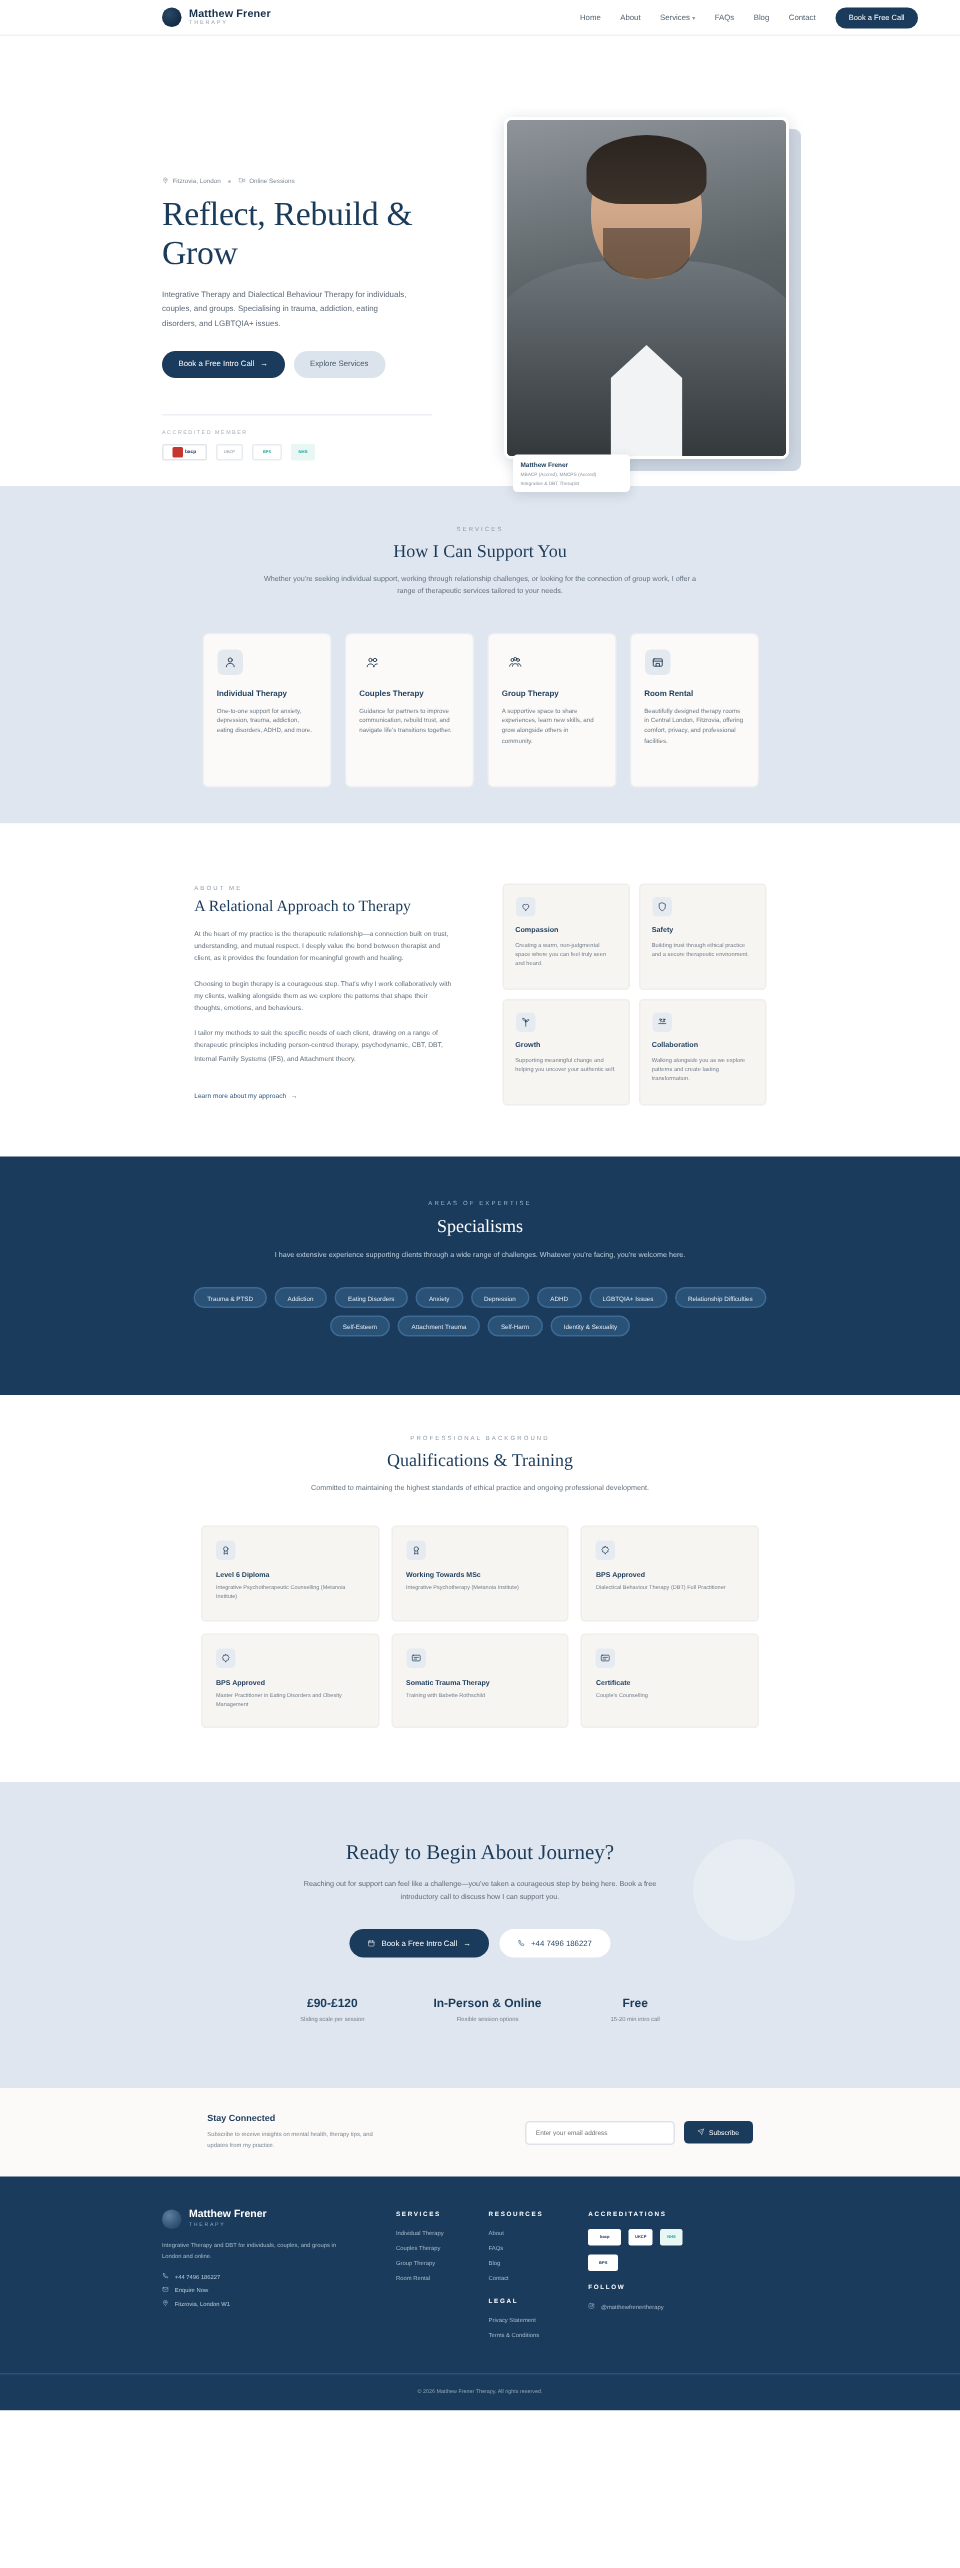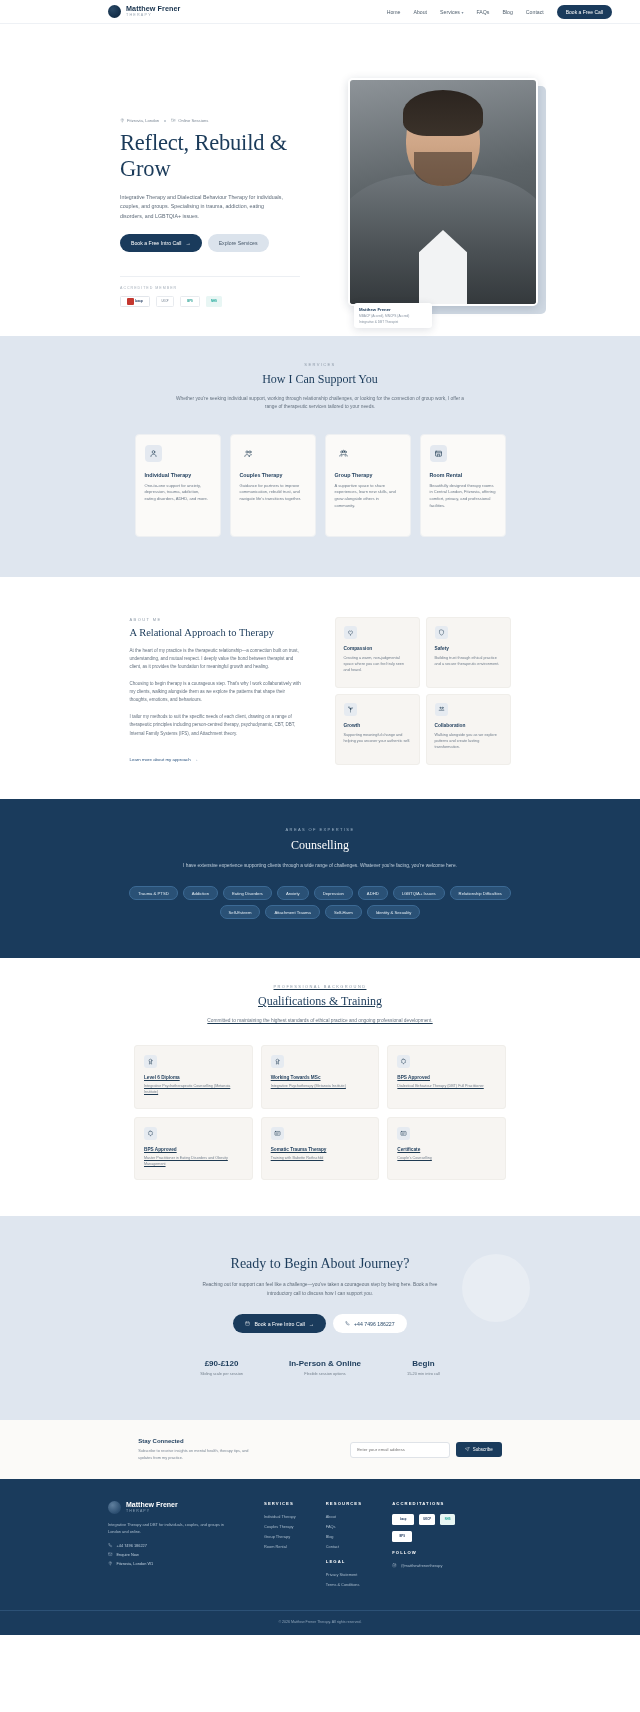--- a/index.html
+++ b/index.html
@@ -33,21 +33,21 @@
   .brand-sub { font-size: 3.7px; letter-spacing: 1.2px; color: #9aa6b3; margin-top: 1.5px; }
   .nav { margin-left: auto; display: flex; align-items: center; gap: 13px; }
   .nav a { font-size: 5.2px; color: #52616f; text-decoration: none; white-space: nowrap; }
   .nav .caret { font-size: 4px; margin-left: 1.5px; color: #8593a1; }
   .btn-pill {
     background: #1a3b5c; color: #fff; font-size: 5px; border-radius: 999px;
     padding: 4px 9px; white-space: nowrap; border: none; cursor: pointer;
   }
 
   
-  .hero { position: relative; background: #fff; padding: 34px 16px 42px 0; min-height: 300px; margin-left: 12px; }
+  .hero { position: relative; background: #fff; padding: 34px 16px 42px 0; min-height: 300px; }
   .hero-inner { width: 640px; position: relative; }
   .hero-left { position: absolute; left: 108px; top: 60px; width: 180px; }
   .meta-row { display: flex; align-items: center; gap: 5px; font-size: 4.2px; color: #7b8795; margin-bottom: 7px; }
   .meta-item { display: flex; align-items: center; gap: 2.5px; }
   .meta-dot { width: 2px; height: 2px; border-radius: 50%; background: #b9c2cb; }
   .hero-h1 {
     font-size: 22.5px; line-height: 1.14; color: #1b3b5a; font-weight: normal;
     letter-spacing: -.2px; margin-bottom: 12px;
   }
   .hero-p { font-size: 5.3px; line-height: 1.72; color: #5d6a78; width: 166px; margin-bottom: 13px; }
@@ -111,21 +111,21 @@
   }
   .cap-name { font-size: 4.3px; font-weight: bold; color: #1d3c5b; }
   .cap-line { font-size: 3.2px; color: #8894a2; margin-top: 1.5px; line-height: 1.4; }
 
   
   .eyebrow { font-size: 4px; letter-spacing: 1.4px; color: #8c99a7; text-transform: uppercase; }
   .sec-title { font-size: 12px; color: #1b3b5a; font-weight: normal; }
   .sec-sub { font-size: 4.8px; line-height: 1.75; color: #64717f; }
 
   
-  .services { background: #dfe6ef; padding: 26px 0 40px; text-align: center; margin-top: 12px; }
+  .services { background: #dfe6ef; padding: 26px 0 24px; text-align: center; }
   .services .eyebrow { margin-bottom: 5px; }
   .services .sec-title { margin-bottom: 8px; }
   .services .sec-sub { width: 290px; margin: 0 auto 22px; }
   .cards4 { display: flex; gap: 9px; justify-content: center; }
   .card-s {
     width: 86px; min-height: 103px; background: #fbfaf8; border-radius: 4px;
     padding: 10px 9px; text-align: left; border: .5px solid #eef0f2;
   }
   .icon-box {
     width: 17px; height: 17px; border-radius: 4px; background: #e4e9f0;
@@ -157,21 +157,21 @@
   .spec .eyebrow { color: #9fb5c9; margin-bottom: 6px; }
   .spec h2 { font-size: 12px; font-weight: normal; margin-bottom: 9px; }
   .spec .sec-sub { color: #c0cfdc; width: 290px; margin: 0 auto 16px; }
   .tagrow { display: flex; justify-content: center; gap: 5px; margin-bottom: 5px; flex-wrap: wrap; }
   .tag {
     background: #2a5176; border: .5px solid #3c6a95; color: #e3ecf3; font-size: 4.2px;
     border-radius: 999px; padding: 3.5px 8px; white-space: nowrap;
   }
 
   
-  .quals { background: #fff; padding: 26px 0 36px; text-align: center; text-decoration: underline; }
+  .quals { background: #fff; padding: 26px 0 36px; text-align: center; }
   .quals .eyebrow { margin-bottom: 5px; }
   .quals .sec-title { margin-bottom: 8px; }
   .quals .sec-sub { width: 260px; margin: 0 auto 20px; }
   .qgrid { width: 372px; margin: 0 auto; display: grid; grid-template-columns: repeat(3,1fr); gap: 8px; }
   .card-q { background: #f7f5f2; border-radius: 3px; padding: 9px 9px 12px; text-align: left; border: .5px solid #f0eeea; }
   .card-q h5 { font-size: 4.7px; color: #1d3c5b; margin-bottom: 4px; }
   .card-q p { font-size: 3.7px; line-height: 1.55; color: #76828f; }
 
   
   .cta { background: #dfe6ef; padding: 40px 0 44px; text-align: center; position: relative; overflow: hidden; }
@@ -396,21 +396,21 @@
           </svg>
         </div>
       <h5>Collaboration</h5>
       <p>Walking alongside you as we explore patterns and create lasting transformation.</p>
     </div>
   </div>
 </div>
 
 <div class="spec">
   <div class="eyebrow">AREAS OF EXPERTISE</div>
-  <h2 class="serif">Counselling</h2>
+  <h2 class="serif">Specialisms</h2>
   <p class="sec-sub">I have extensive experience supporting clients through a wide range of challenges. Whatever you're facing, you're welcome here.</p>
   <div class="tagrow">
     <span class="tag">Trauma &amp; PTSD</span>
     <span class="tag">Addiction</span>
     <span class="tag">Eating Disorders</span>
     <span class="tag">Anxiety</span>
     <span class="tag">Depression</span>
     <span class="tag">ADHD</span>
     <span class="tag">LGBTQIA+ Issues</span>
     <span class="tag">Relationship Difficulties</span>
@@ -512,21 +512,21 @@
   <div class="stats">
     <div>
       <div class="stat-v">£90-£120</div>
       <div class="stat-l">Sliding scale per session</div>
     </div>
     <div>
       <div class="stat-v">In-Person &amp; Online</div>
       <div class="stat-l">Flexible session options</div>
     </div>
     <div>
-      <div class="stat-v">Begin</div>
+      <div class="stat-v">Free</div>
       <div class="stat-l">15-20 min intro call</div>
     </div>
   </div>
 </div>
 
 <div class="news">
   <div class="news-left">
     <h4>Stay Connected</h4>
     <p>Subscribe to receive insights on mental health, therapy tips, and updates from my practice.</p>
   </div>

